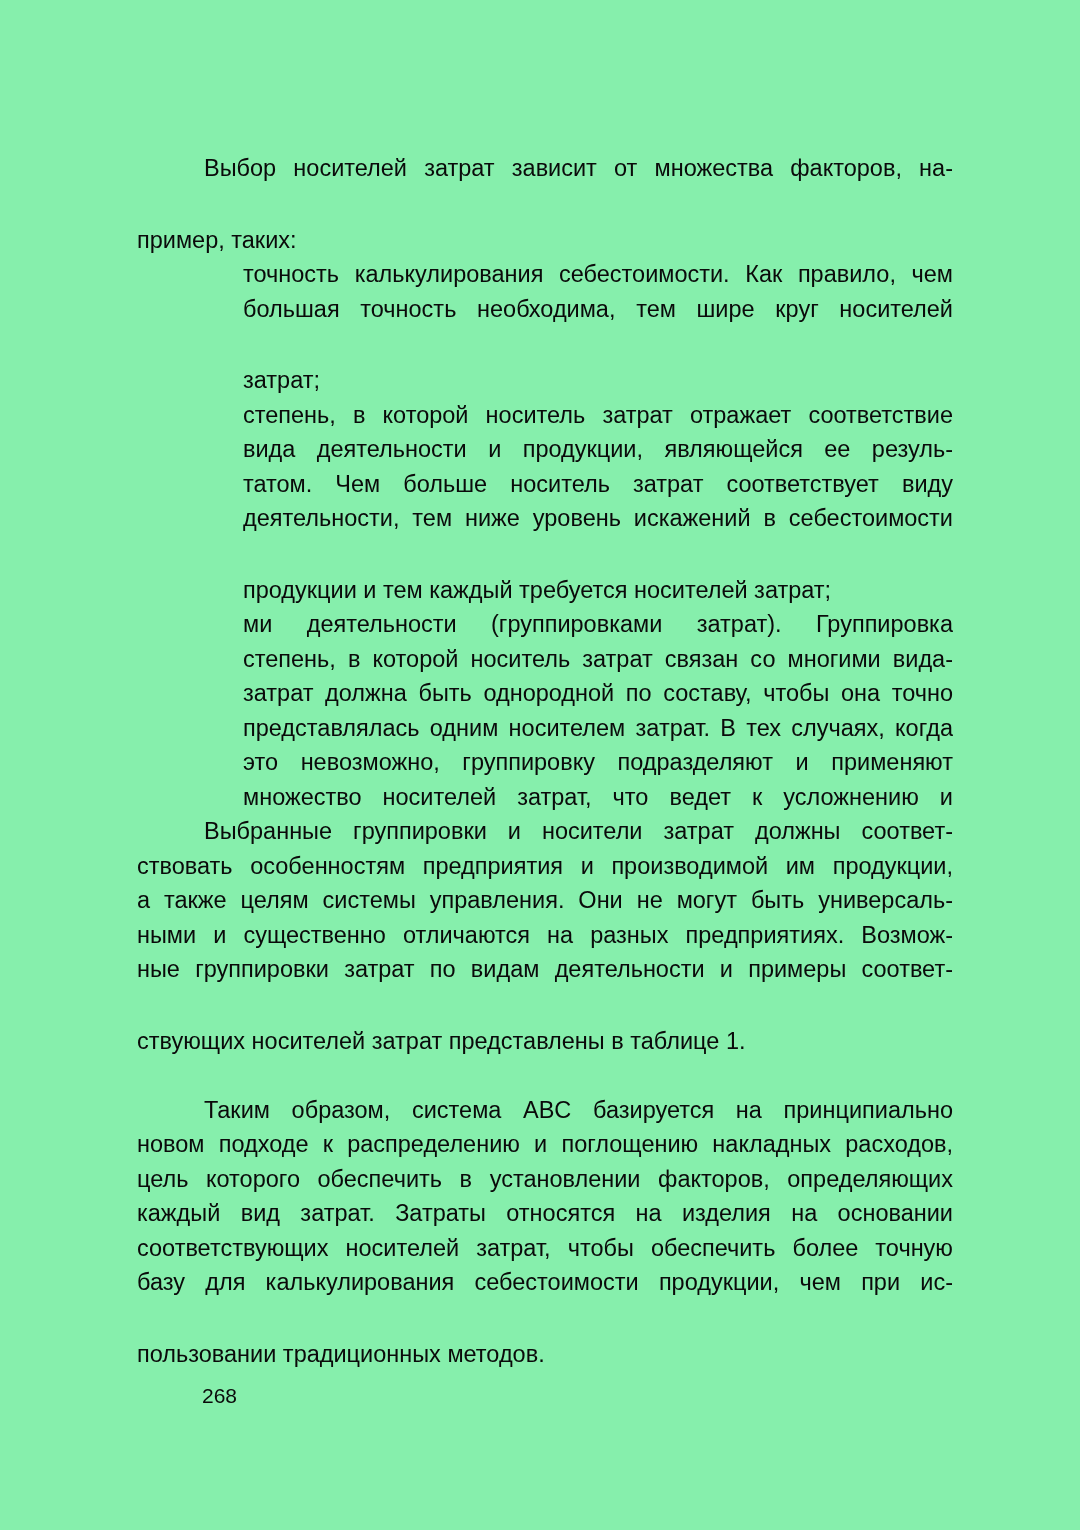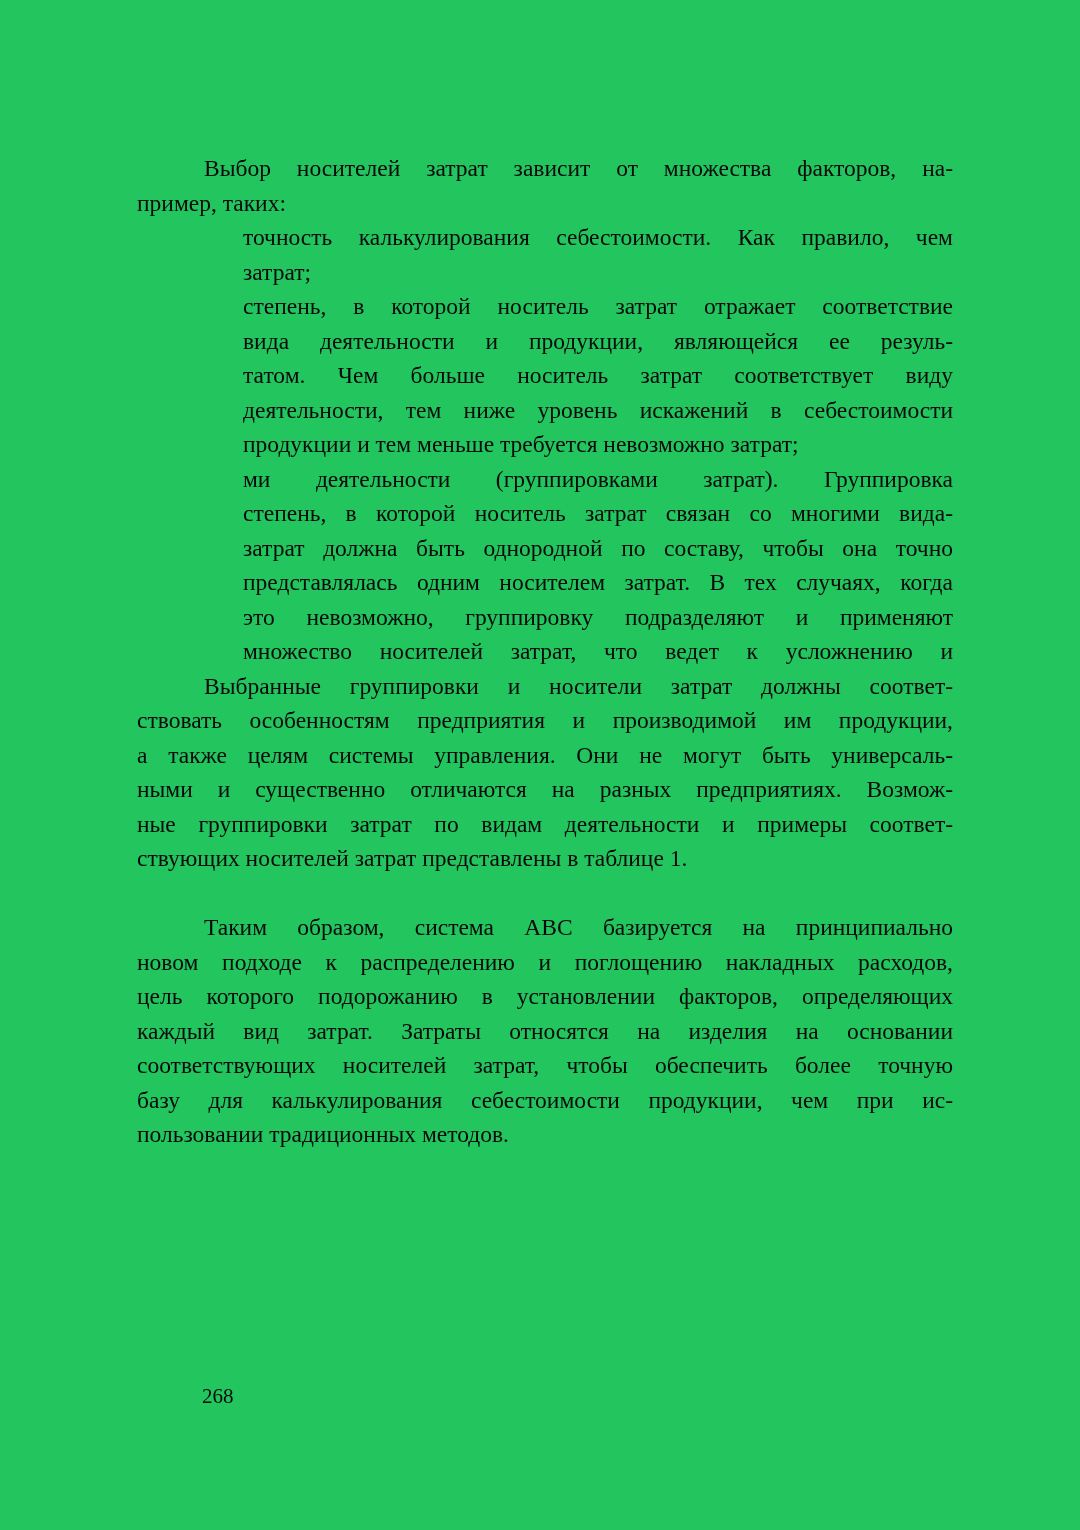--- a/index.html
+++ b/index.html
@@ -4,23 +4,23 @@
 <style>
   html, body {
     margin: 0;
     padding: 0;
     background: #ffffff;
   }
   .page {
     position: relative;
     width: 1080px;
     height: 1530px;
-    background: #22c55e;
+    background: #86efac;
     color: #0a0a0a;
-    font-family: Liberation Serif, serif;
+    font-family: Liberation Sans, sans-serif;
     overflow: hidden;
   }
   .text-block {
     position: absolute;
     left: 137px;
     top: 151px;
     width: 816px;
   }
   .para {
     margin: 0;
@@ -32,20 +32,21 @@
     line-height: 34.5px;
     height: 34.5px;
     overflow: hidden;
     text-align: justify;
     text-align-last: justify;
     white-space: normal;
   }
   .line.last {
     text-align: left;
     text-align-last: left;
+    margin-top: 37px;
   }
   .para.indent .line:first-child {
     text-indent: 67px;
   }
   .para.bullet {
     padding-left: 106px;
   }
   .spacer {
     height: 34.5px;
   }
@@ -61,28 +62,29 @@
 <body>
 
 <div class="page">
   <div class="text-block">
       <div class="para para indent">
         <div class="line"><span>Выбор носителей затрат зависит от множества факторов, на-</span></div>
         <div class="line last"><span>пример, таких:</span></div>
       </div>
       <div class="para bullet">
         <div class="line"><span>точность калькулирования себестоимости. Как правило, чем</span></div>
+        <div class="line"><span>большая точность необходима, тем шире круг носителей</span></div>
         <div class="line last"><span>затрат;</span></div>
       </div>
       <div class="para bullet">
         <div class="line"><span>степень, в которой носитель затрат отражает соответствие</span></div>
         <div class="line"><span>вида деятельности и продукции, являющейся ее резуль-</span></div>
         <div class="line"><span>татом. Чем больше носитель затрат соответствует виду</span></div>
         <div class="line"><span>деятельности, тем ниже уровень искажений в себестоимости</span></div>
-        <div class="line last"><span>продукции и тем меньше требуется невозможно затрат;</span></div>
+        <div class="line last"><span>продукции и тем каждый требуется носителей затрат;</span></div>
       </div>
       <div class="para bullet">
         <div class="line"><span>ми деятельности (группировками затрат). Группировка</span></div>
         <div class="line"><span>степень, в которой носитель затрат связан со многими вида-</span></div>
         <div class="line"><span>затрат должна быть однородной по составу, чтобы она точно</span></div>
         <div class="line"><span>представлялась одним носителем затрат. В тех случаях, когда</span></div>
         <div class="line"><span>это невозможно, группировку подразделяют и применяют</span></div>
         <div class="line"><span>множество носителей затрат, что ведет к усложнению и</span></div>
       </div>
       <div class="para para indent">
@@ -90,21 +92,21 @@
         <div class="line"><span>ствовать особенностям предприятия и производимой им продукции,</span></div>
         <div class="line"><span>а также целям системы управления. Они не могут быть универсаль-</span></div>
         <div class="line"><span>ными и существенно отличаются на разных предприятиях. Возмож-</span></div>
         <div class="line"><span>ные группировки затрат по видам деятельности и примеры соответ-</span></div>
         <div class="line last"><span>ствующих носителей затрат представлены в таблице 1.</span></div>
       </div>
       <div class="spacer"></div>
       <div class="para para indent">
         <div class="line"><span>Таким образом, система ABC базируется на принципиально</span></div>
         <div class="line"><span>новом подходе к распределению и поглощению накладных расходов,</span></div>
-        <div class="line"><span>цель которого подорожанию в установлении факторов, определяющих</span></div>
+        <div class="line"><span>цель которого обеспечить в установлении факторов, определяющих</span></div>
         <div class="line"><span>каждый вид затрат. Затраты относятся на изделия на основании</span></div>
         <div class="line"><span>соответствующих носителей затрат, чтобы обеспечить более точную</span></div>
         <div class="line"><span>базу для калькулирования себестоимости продукции, чем при ис-</span></div>
         <div class="line last"><span>пользовании традиционных методов.</span></div>
       </div>
     </div>
   <div class="page-number">268</div>
 </div>
 
 </body></html>

